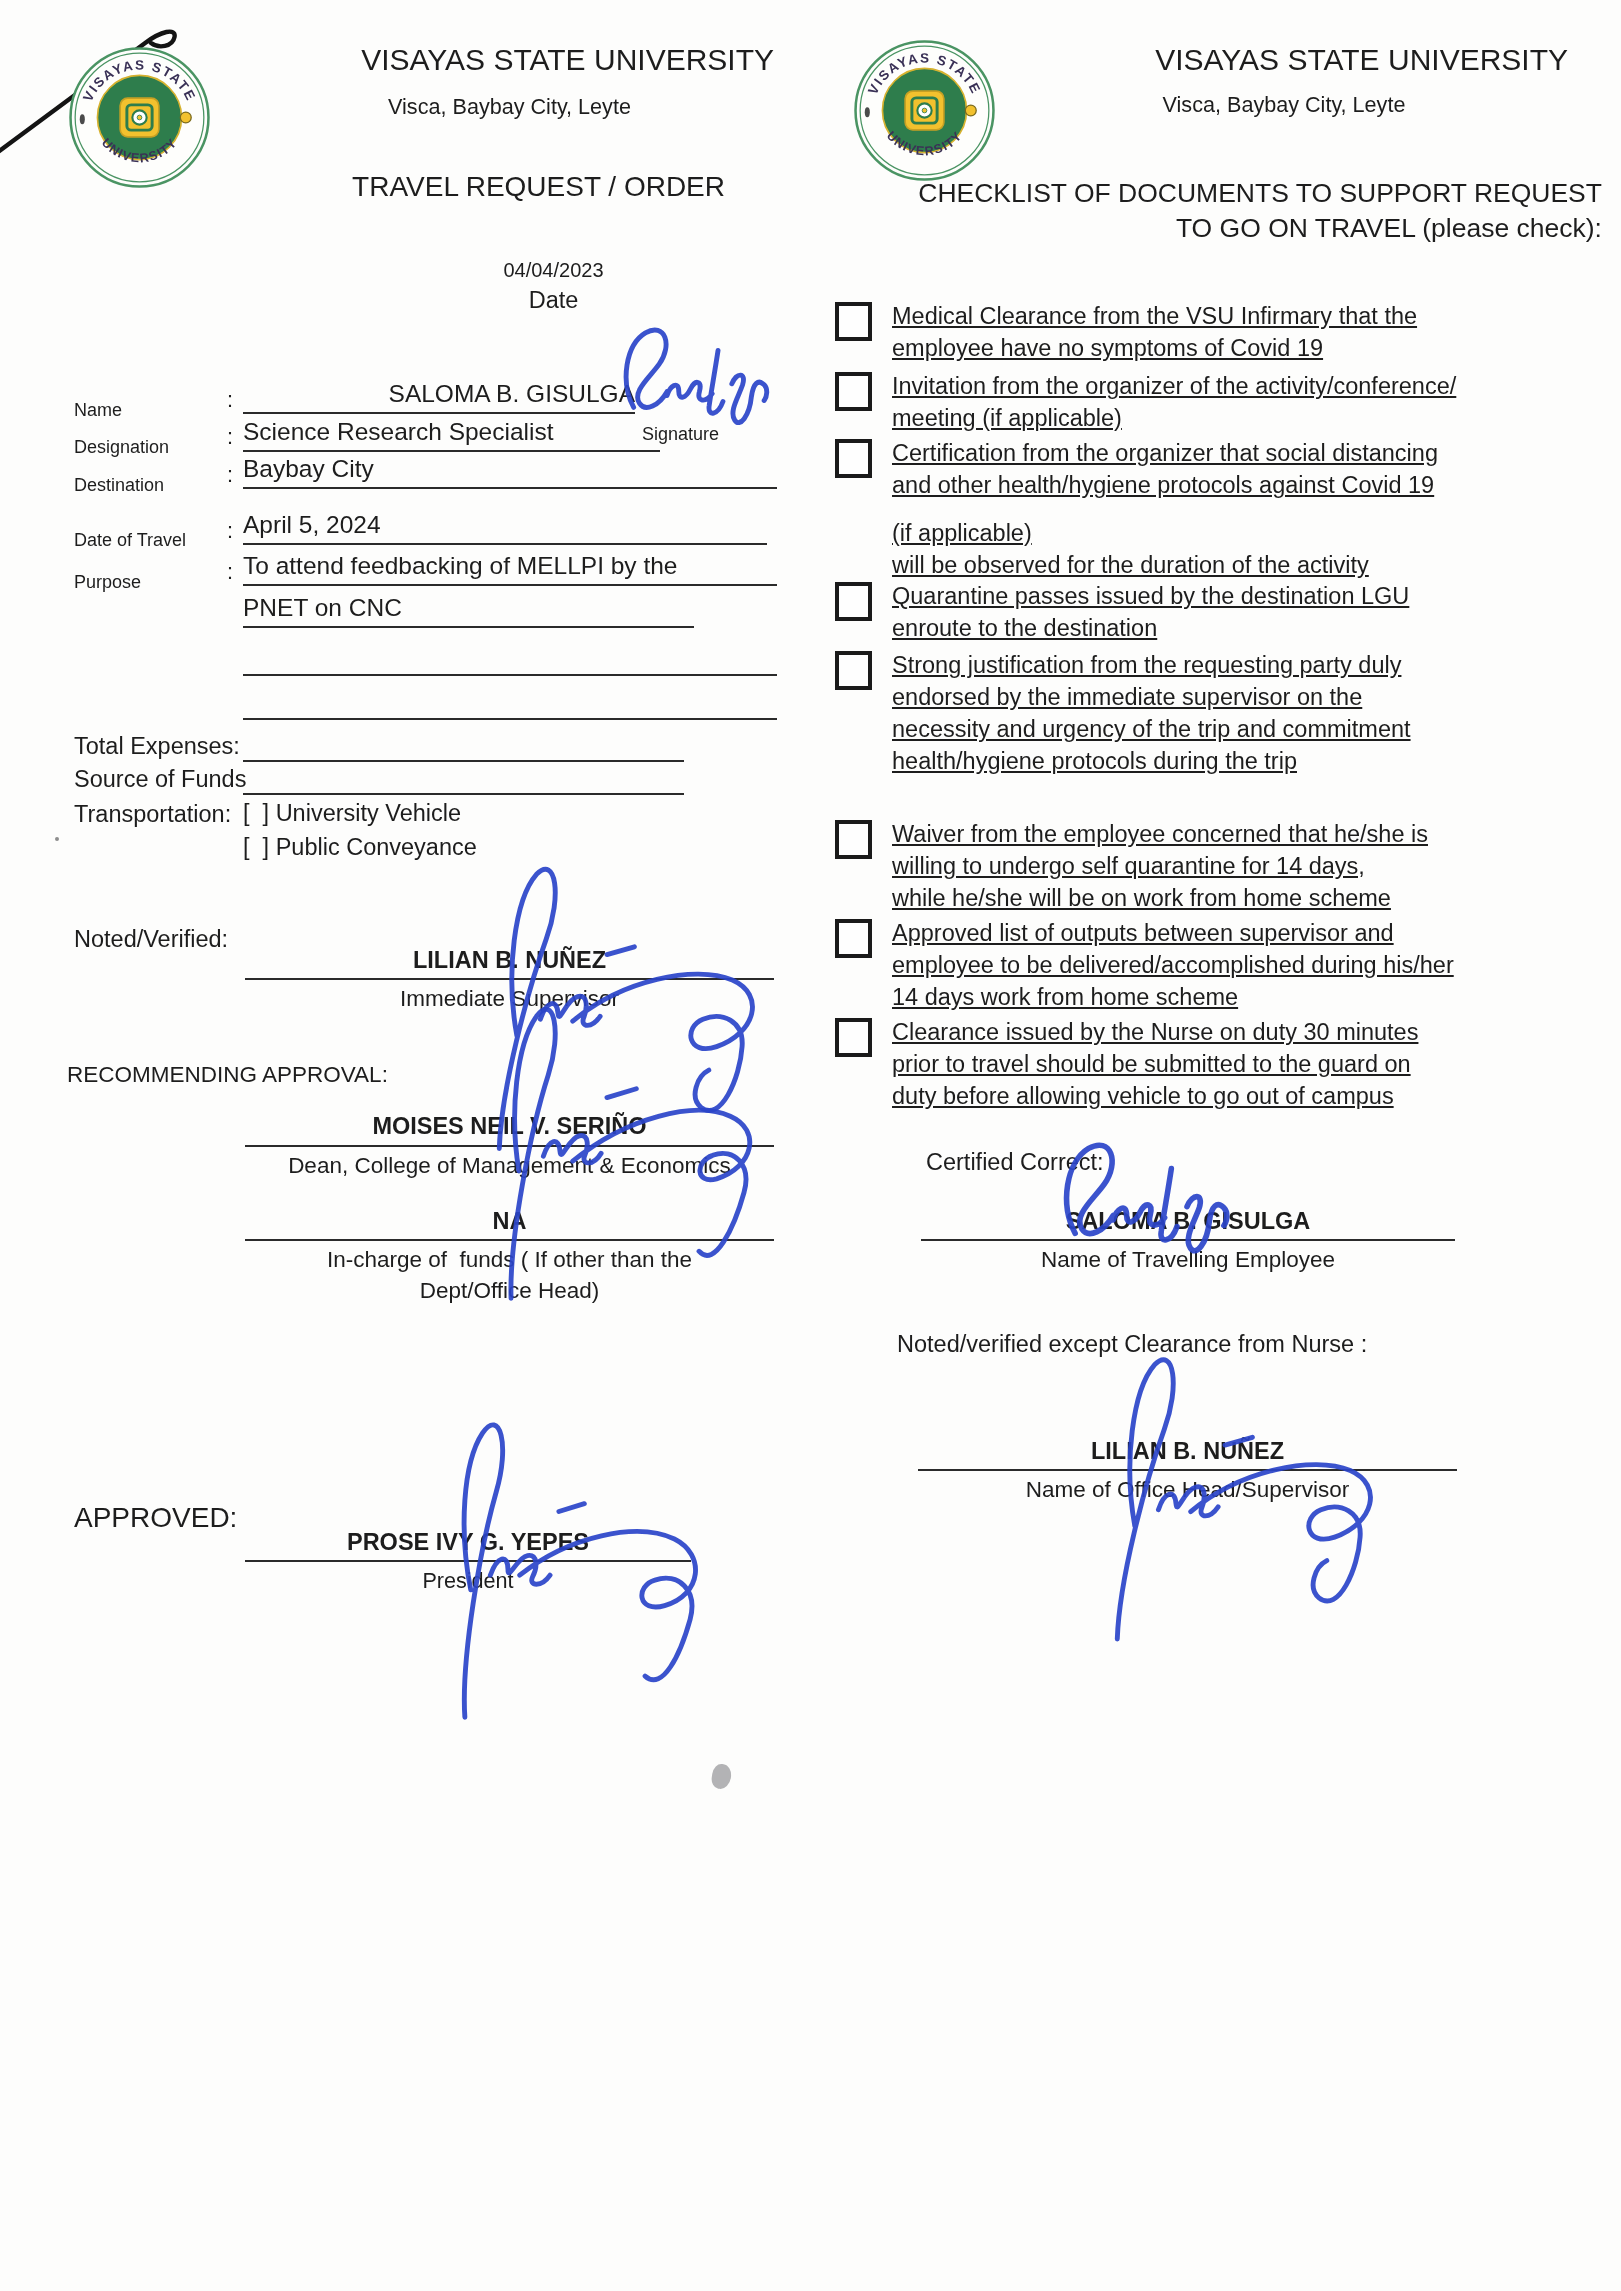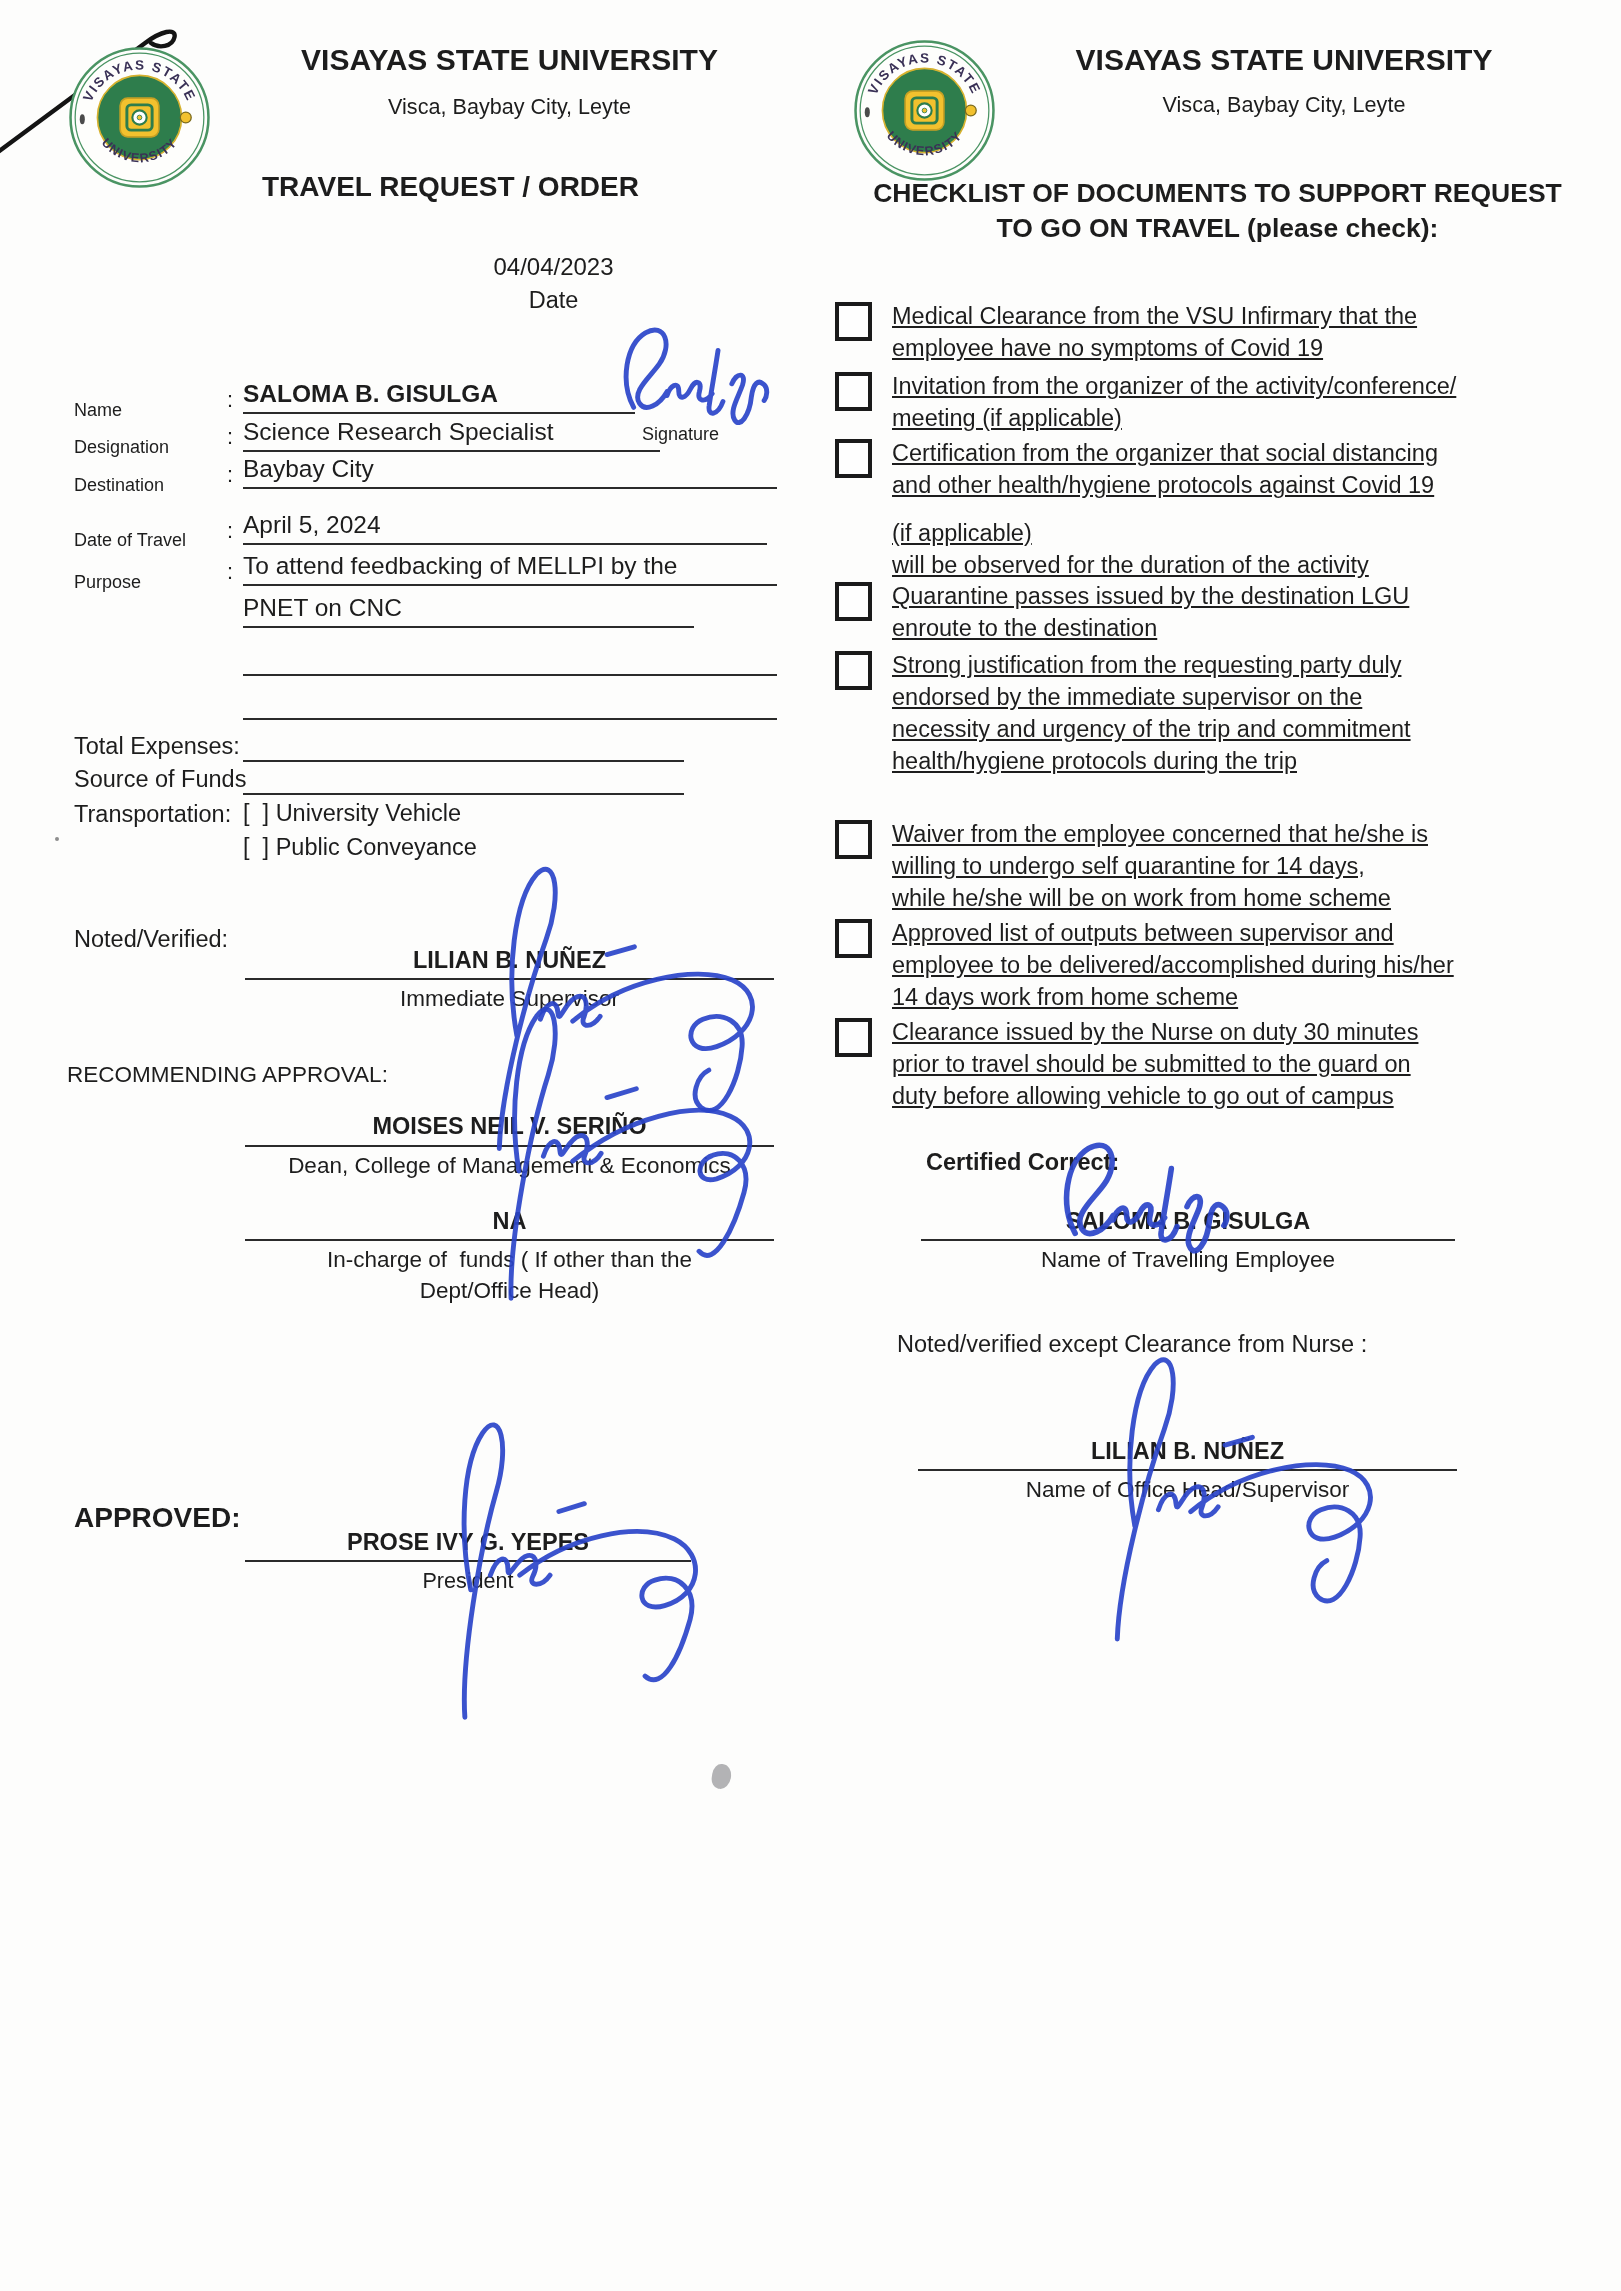--- a/index.html
+++ b/index.html
@@ -1,20 +1,20 @@
 <!DOCTYPE html>
 <html><head>
 <meta charset="utf-8">
 <style>
   html,body{margin:0;padding:0;background:#d8d8d8;}
   .page{position:relative;width:1621px;height:2292px;background:#fdfdfc;overflow:hidden;
         font-family:"Liberation Sans","DejaVu Sans",sans-serif;color:#1d1d1d;}
   .abs{position:absolute;}
   .ctr{text-align:center;}
-  .b{font-weight:bold;}
+  .b{font-weight:normal;text-align:right;}
   .lbl{font-size:18px;margin-top:8px;}
   .lbl2{font-size:23.5px;}
   .val{font-size:24.5px;display:inline-block;padding-bottom:3.9px;border-bottom:2.9px solid #2b2b2b;white-space:pre;}
   .colon{font-size:21.6px;}
   .blank-line{border-bottom:2.9px solid #2b2b2b;}
   .sig-rule{border-top:2.9px solid #2b2b2b;}
   .sig-name{font-weight:bold;font-size:23.5px;white-space:pre;}
   .sig-title{font-size:22.5px;white-space:pre;}
   .cl-item{width:769px;}
   .cl-box{position:absolute;left:0;top:2px;width:29px;height:31px;border:4.9px solid #1a1a1a;background:#fefefe;}
@@ -48,21 +48,21 @@
     <circle cx="85" cy="85" r="8.5" fill="#ffffff" stroke="#2e7d4c" stroke-width="2.5"></circle>
     <circle cx="85" cy="85" r="2.8" fill="#f2c12e" stroke="#2e7d4c" stroke-width="1"></circle>
     <circle cx="140" cy="85" r="6.5" fill="#f2c12e" stroke="#7a6a1e" stroke-width="1.5"></circle>
     <ellipse cx="17" cy="87" rx="3" ry="6" fill="#4b4b4b"></ellipse>
   </svg>
 
   <div class="abs ctr b" style="left:245px;top:43px;width:529px;font-size:30px">VISAYAS STATE UNIVERSITY</div>
   <div class="abs ctr" style="left:245px;top:94px;width:529px;font-size:21.6px">Visca, Baybay City, Leyte</div>
   <div class="abs ctr b" style="left:176px;top:171px;width:549px;font-size:28px">TRAVEL REQUEST / ORDER</div>
 
-  <div class="abs ctr" style="left:431px;top:253px;width:245px;font-size:24px">04/04/2023</div>
+  <div class="abs ctr" style="left:431px;top:259px;width:245px;font-size:20px">04/04/2023</div>
   <div class="abs ctr" style="left:431px;top:287px;width:245px;font-size:23.5px">Date</div>
 
   <span class="abs lbl" style="left:74px;top:392px">Name</span>
   <span class="abs colon" style="left:227px;top:387px">:</span>
   <span class="abs val b" style="left:243px;top:380px;width:392px">SALOMA B. GISULGA</span>
 
   <span class="abs lbl" style="left:74px;top:429px">Designation</span>
   <span class="abs colon" style="left:227px;top:424px">:</span>
   <span class="abs val" style="left:243px;top:418px;width:417px">Science Research Specialist</span>
 

